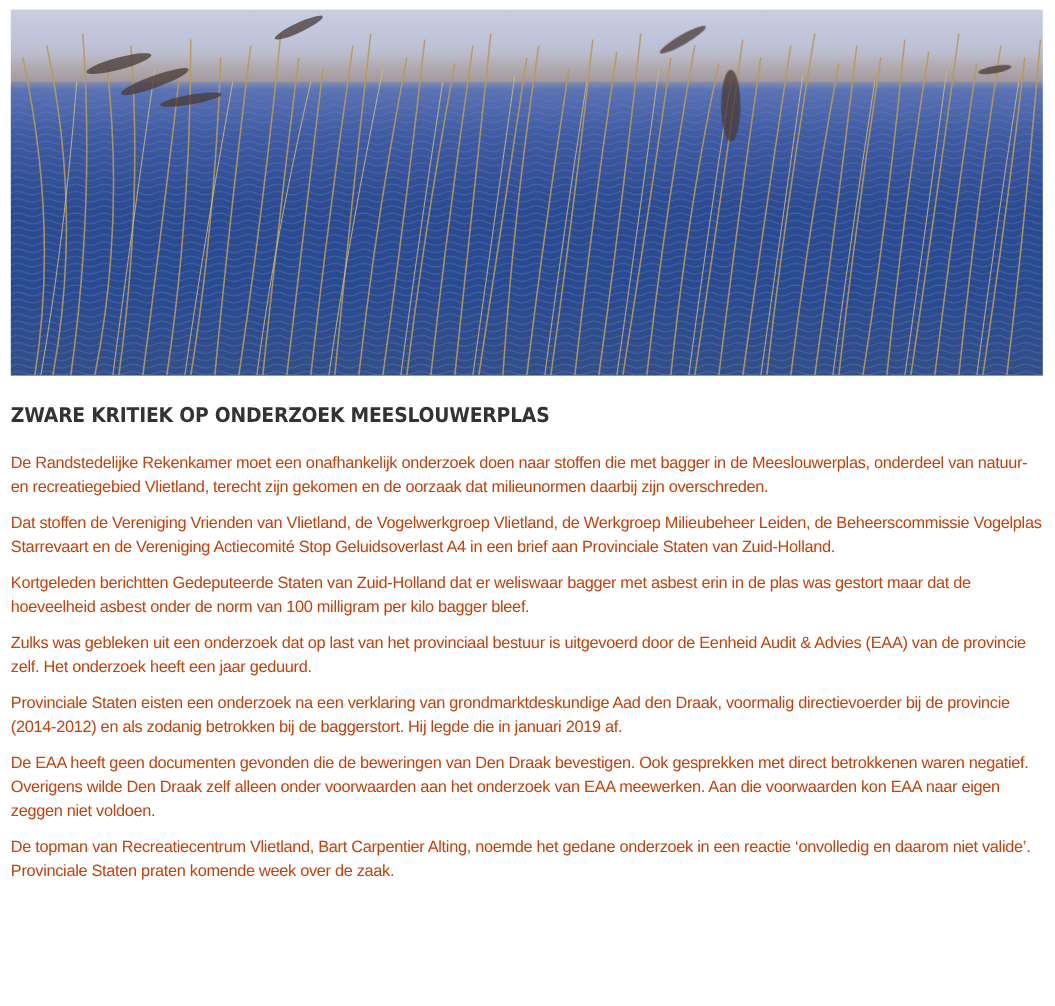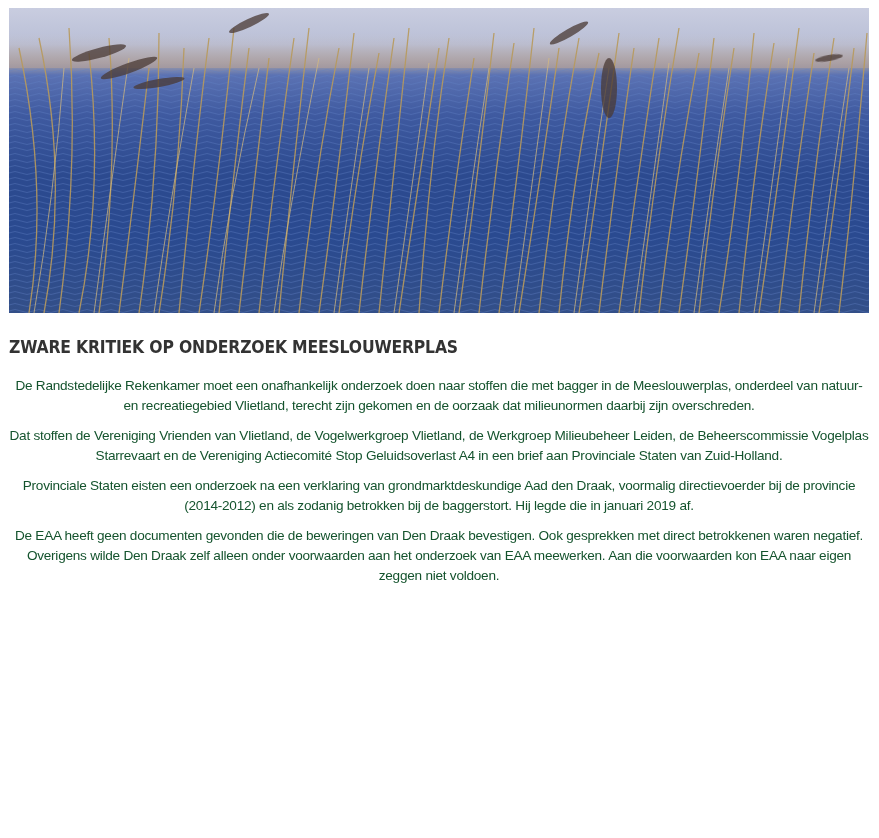--- a/index.html
+++ b/index.html
@@ -15,23 +15,22 @@
     font-family: "DejaVu Sans", sans-serif;
     font-weight: bold; font-size: 17px; letter-spacing: -0.2px;
     color: #333333; text-transform: uppercase;
     transform: scaleX(0.92); transform-origin: left;
     white-space: nowrap;
   }
   .body { margin-top: 19px; }
   .body p {
     margin: 0 0 10px 0;
     font-family: "Liberation Sans", sans-serif;
-    font-size: 13.6px; line-height: 20px; color: #14532d;
+    font-size: 13.6px; line-height: 20px; color: #c2410c;
     letter-spacing: -0.25px;
-    text-align: center;
   }
 </style>
 </head>
 <body>
 
 <div class="article">
   <div class="hero" title="Rietkragen aan de Meeslouwerplas">
     <svg width="860" height="305" viewBox="0 0 860 305">
       <defs>
         <linearGradient id="treeline" x1="0" y1="0" x2="0" y2="1">
@@ -114,16 +113,19 @@
         <ellipse cx="820" cy="50" rx="14" ry="3" transform="rotate(-10 820 50)"></ellipse>
       </g>
     </svg>
   </div>
 
   <h1 class="title">ZWARE KRITIEK OP ONDERZOEK MEESLOUWERPLAS</h1>
 
   <div class="body">
     <p>De Randstedelijke Rekenkamer moet een onafhankelijk onderzoek doen naar stoffen die met bagger in de Meeslouwerplas, onderdeel van natuur- en recreatiegebied Vlietland, terecht zijn gekomen en de oorzaak dat milieunormen daarbij zijn overschreden.</p>
     <p>Dat stoffen de Vereniging Vrienden van Vlietland, de Vogelwerkgroep Vlietland, de Werkgroep Milieubeheer Leiden, de Beheerscommissie Vogelplas Starrevaart en de Vereniging Actiecomité Stop Geluidsoverlast A4 in een brief aan Provinciale Staten van Zuid-Holland.</p>
+    <p>Kortgeleden berichtten Gedeputeerde Staten van Zuid-Holland dat er weliswaar bagger met asbest erin in de plas was gestort maar dat de hoeveelheid asbest onder de norm van 100 milligram per kilo bagger bleef.</p>
+    <p>Zulks was gebleken uit een onderzoek dat op last van het provinciaal bestuur is uitgevoerd door de Eenheid Audit &amp; Advies (EAA) van de provincie zelf. Het onderzoek heeft een jaar geduurd.</p>
     <p>Provinciale Staten eisten een onderzoek na een verklaring van grondmarktdeskundige Aad den Draak, voormalig directievoerder bij de provincie (2014-2012) en als zodanig betrokken bij de baggerstort. Hij legde die in januari 2019 af.</p>
     <p>De EAA heeft geen documenten gevonden die de beweringen van Den Draak bevestigen. Ook gesprekken met direct betrokkenen waren negatief. Overigens wilde Den Draak zelf alleen onder voorwaarden aan het onderzoek van EAA meewerken. Aan die voorwaarden kon EAA naar eigen zeggen niet voldoen.</p>
+    <p>De topman van Recreatiecentrum Vlietland, Bart Carpentier Alting, noemde het gedane onderzoek in een reactie ‘onvolledig en daarom niet valide’. Provinciale Staten praten komende week over de zaak.</p>
   </div>
 </div>
 
 </body></html>

